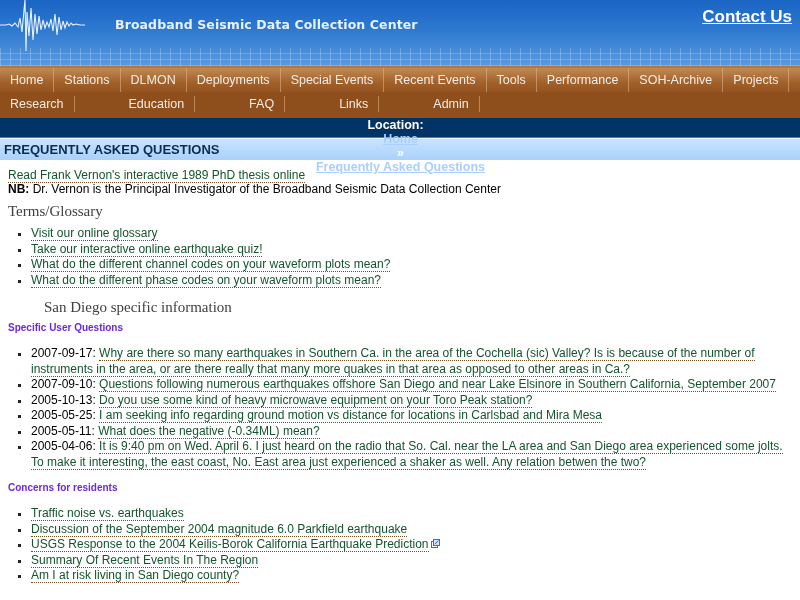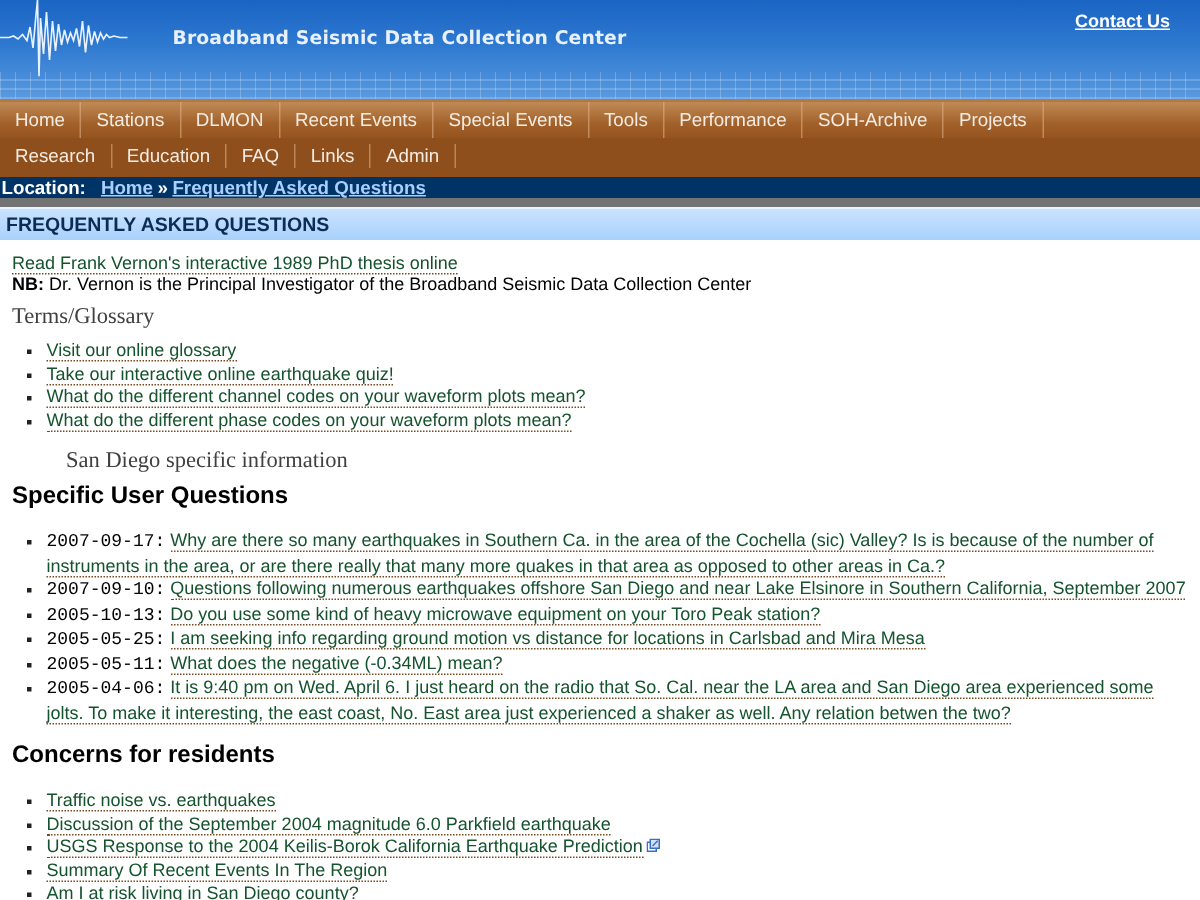--- a/index.html
+++ b/index.html
@@ -19,90 +19,91 @@
       linear-gradient(0deg, rgba(255,255,255,0.18) 1px, transparent 1px);
     background-size: 10px 6px;
   }
   .banner .wave { position: absolute; left: 0; top: 0; width: 105px; height: 51px; }
   .banner .site-title {
     position: absolute; left: 115px; top: 17px;
     color: #e8f0fb; font-family: "DejaVu Sans", sans-serif; font-size: 12.5px; font-weight: bold;
     letter-spacing: 0.1px;
   }
   .banner .contact {
-    position: absolute; right: 20px; top: 7px;
-    color: #ffffff; font-weight: bold; font-size: 12px; text-decoration: underline;
+    position: absolute; right: 8px; top: 7px;
+    color: #ffffff; font-weight: bold; font-size: 17px; text-decoration: underline;
   }
 
   
   .nav {
     background: linear-gradient(180deg, #b57a45 0%, #9a5822 35%, #8f4f1c 100%);
     height: 52px; padding-top: 2px;
   }
   .nav-row { display: flex; height: 24px; align-items: center; }
   .nav-row.row1 { background: linear-gradient(180deg, #c08a55 0%, #a2612a 60%, #955320 100%); }
-  .nav-row.row2 { background: #8f4f1c; }
+  .nav-row.row2 { background: #8f4f1c; gap: 44px; }
   .nav-item {
     color: #f4ece4; font-size: 12.5px; padding: 0 10px; height: 100%;
     display: flex; align-items: center; border-right: 1px solid rgba(225,180,140,0.55);
     cursor: pointer;
   }
   .nav-row.row2 .nav-item { height: 16px; }
 
   
   .location {
     background: #003366; height: 20px; display: flex; align-items: center;
-    padding-left: 1px; color: #fff; font-size: 12.5px; border-bottom: 6px solid #737373;
+    padding-left: 1px; color: #fff; font-size: 12.5px; border-bottom: 1px solid #737373; flex-direction: column;
   }
   .location .label { font-weight: bold; margin-right: 10px; }
   .location a { color: #a9cfff; text-decoration: underline; font-weight: bold; }
   .location .sep { color: #fff; font-weight: bold; margin: 0 3px; }
 
   
   .page-title {
     background: linear-gradient(180deg, #c9e3ff 0%, #a9d1fb 100%);
     height: 22px; display: flex; align-items: center; padding-left: 4px;
     color: #0d2c55; font-weight: bold; font-size: 13px; border-top: 1px solid #e8f3ff;
   }
 
   .content { padding: 8px 8px 0 8px; }
   a.lnk { color: #14532d; text-decoration: none; border-bottom: 1px dotted #7a4a20; }
   .intro { line-height: 14px; }
   .serif-h {
     font-family: "Liberation Serif", serif; font-size: 15px; color: #404040;
     margin: 7px 0 6px 0;
   }
-  .sub-h { font-weight: bold; color: #000000; font-size: 16px; margin: 5px 0 13px 0; }
+  .sub-h { font-weight: bold; color: #6d28d9; font-size: 10px; margin: 5px 0 13px 0; }
   ul { list-style: none; margin-left: 22px; }
   ul li { position: relative; line-height: 15.5px; padding-left: 1px; }
   ul li::before {
     content: ""; position: absolute; left: -12px; top: 7px; width: 3px; height: 3px; background: #222;
   }
-  .date { color: #000; font-family: Liberation Mono, monospace; }
+  .date { color: #000; }
   .ext-icon { display: inline-block; width: 9px; height: 9px; margin-left: 2px; vertical-align: 0px; }
 </style>
 </head>
 <body>
 
 <div class="banner">
   <div class="grid"></div>
   <svg class="wave" viewBox="0 0 105 51">
     <polyline fill="none" stroke="#e8f2ff" stroke-width="1.1" points="0,25 6,25 9,24 12,26 15,23 18,27 20,18 22,32 24,10 25,0 26,51 27,12 29,36 31,8 33,40 35,14 37,34 39,16 41,30 43,20 45,28 47,22 49,27 51,19 53,31 55,14 57,35 59,17 61,30 63,21 65,28 67,22 69,26 71,23 73,25 76,24 80,25 85,25"></polyline>
   </svg>
   <div class="site-title">Broadband Seismic Data Collection Center</div>
   <a class="contact">Contact Us</a>
 </div>
 
 <div class="nav">
   <div class="nav-row row1">
     <div class="nav-item">Home</div>
     <div class="nav-item">Stations</div>
     <div class="nav-item">DLMON</div>
+    <div class="nav-item">Deployments</div>
+    <div class="nav-item">Special Events</div>
     <div class="nav-item">Recent Events</div>
-    <div class="nav-item">Special Events</div>
     <div class="nav-item">Tools</div>
     <div class="nav-item">Performance</div>
     <div class="nav-item">SOH-Archive</div>
     <div class="nav-item">Projects</div>
   </div>
   <div class="nav-row row2">
     <div class="nav-item">Research</div>
     <div class="nav-item">Education</div>
     <div class="nav-item">FAQ</div>
     <div class="nav-item">Links</div>

